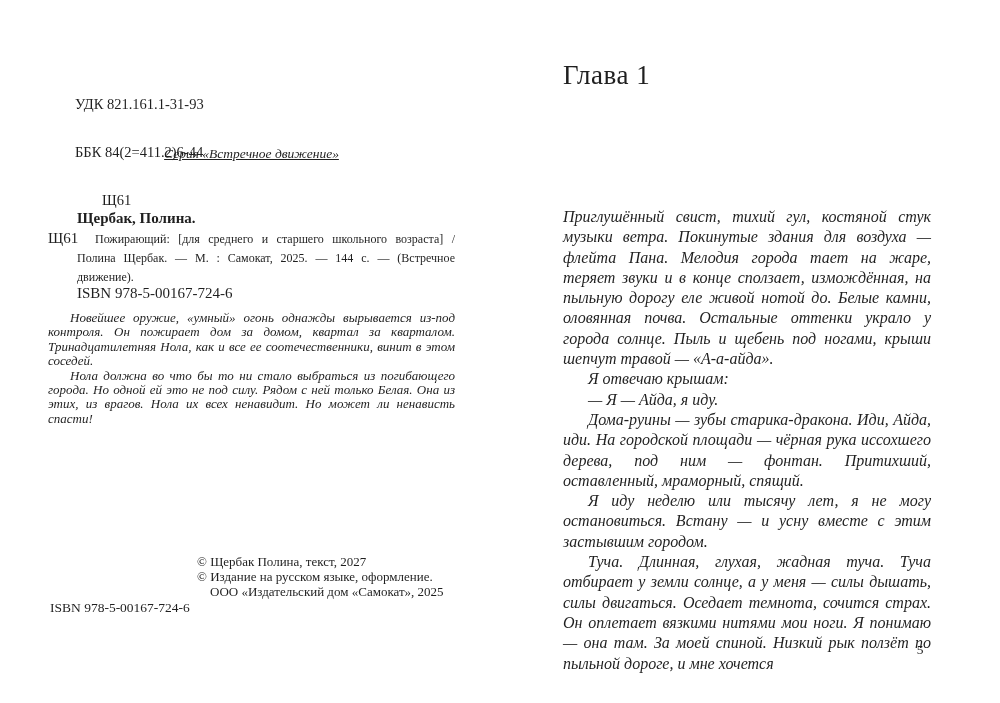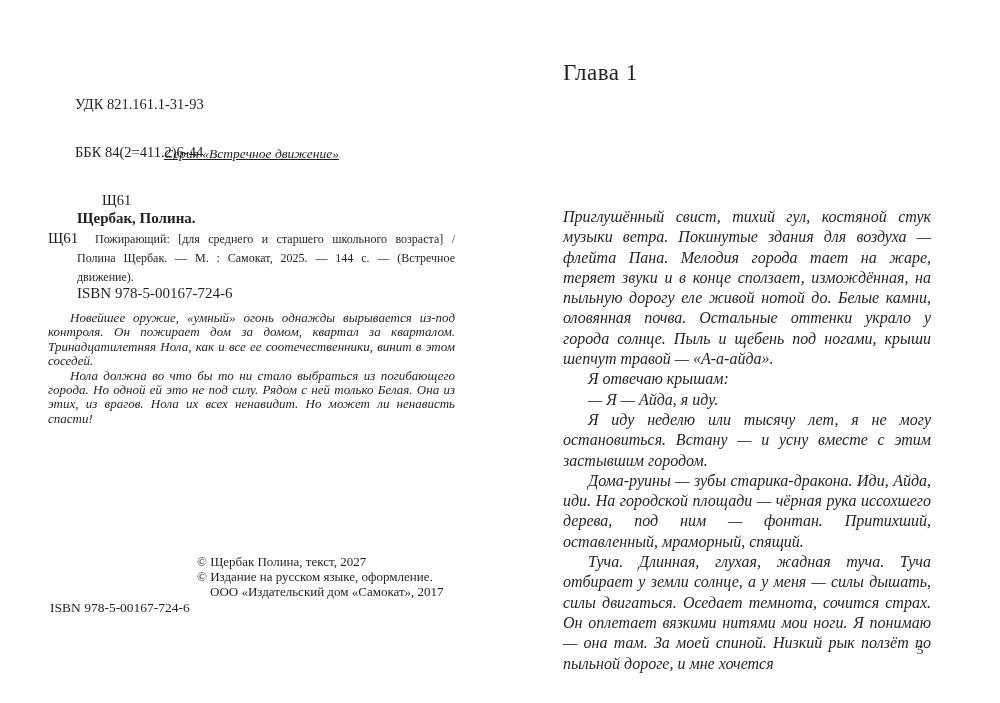--- a/index.html
+++ b/index.html
@@ -75,21 +75,21 @@
   .copyright-line.cont { padding-left: 13px; }
 
   .isbn-bottom {
     left: 50px; top: 600px;
     font-size: 13.5px;
   }
 
   
   .chapter-title {
     left: 563px; top: 60px;
-    font-size: 23px;
+    font-size: 27px;
     letter-spacing: 0.5px;
   }
 
   .chapter-body {
     left: 563px; top: 207px; width: 368px;
     font-style: italic;
     font-size: 16px; line-height: 20.3px;
     text-align: justify;
   }
   .chapter-body p {
@@ -127,31 +127,31 @@
   <div class="abs isbn-top">ISBN 978-5-00167-724-6</div>
 
   <div class="abs annotation">
     <p>Новейшее оружие, «умный» огонь однажды вырывается из-под контроля. Он пожирает дом за домом, квартал за кварталом. Тринадцатилетняя Нола, как и все ее соотечественники, винит в этом соседей.</p>
     <p>Нола должна во что бы то ни стало выбраться из погибающего города. Но одной ей это не под силу. Рядом с ней только Белая. Она из этих, из врагов. Нола их всех ненавидит. Но может ли ненависть спасти!</p>
   </div>
 
   <div class="abs copyright-block">
     <span class="copyright-line">© Щербак Полина, текст, 2027</span>
     <span class="copyright-line">© Издание на русском языке, оформление.</span>
-    <span class="copyright-line cont">ООО «Издательский дом «Самокат», 2017</span>
+    <span class="copyright-line cont">ООО «Издательский дом «Самокат», 2025</span>
   </div>
 
   <div class="abs isbn-bottom">ISBN 978-5-00167-724-6</div>
 
   <div class="abs chapter-title">Глава 1</div>
 
   <div class="abs chapter-body">
     <p class="first">Приглушённый свист, тихий гул, костяной стук музыки ветра. Покинутые здания для воздуха — флейта Пана. Мелодия города тает на жаре, теряет звуки и в конце сползает, измождённая, на пыльную дорогу еле живой нотой до. Белые камни, оловянная почва. Остальные оттенки украло у города солнце. Пыль и щебень под ногами, крыши шепчут травой — «А-а-айда».</p>
     <p>Я отвечаю крышам:</p>
     <p>— Я — Айда, я иду.</p>
+    <p>Дома-руины — зубы старика-дракона. Иди, Айда, иди. На городской площади — чёрная рука иссохшего дерева, под ним — фонтан. Притихший, оставленный, мраморный, спящий.</p>
     <p>Я иду неделю или тысячу лет, я не могу остановиться. Встану — и усну вместе с этим застывшим городом.</p>
-    <p>Дома-руины — зубы старика-дракона. Иди, Айда, иди. На городской площади — чёрная рука иссохшего дерева, под ним — фонтан. Притихший, оставленный, мраморный, спящий.</p>
     <p>Туча. Длинная, глухая, жадная туча. Туча отбирает у земли солнце, а у меня — силы дышать, силы двигаться. Оседает темнота, сочится страх. Он оплетает вязкими нитями мои ноги. Я понимаю — она там. За моей спиной. Низкий рык ползёт по пыльной дороге, и мне хочется</p>
   </div>
 
   <div class="abs page-number">5</div>
 
 </div>
 
 </body></html>

